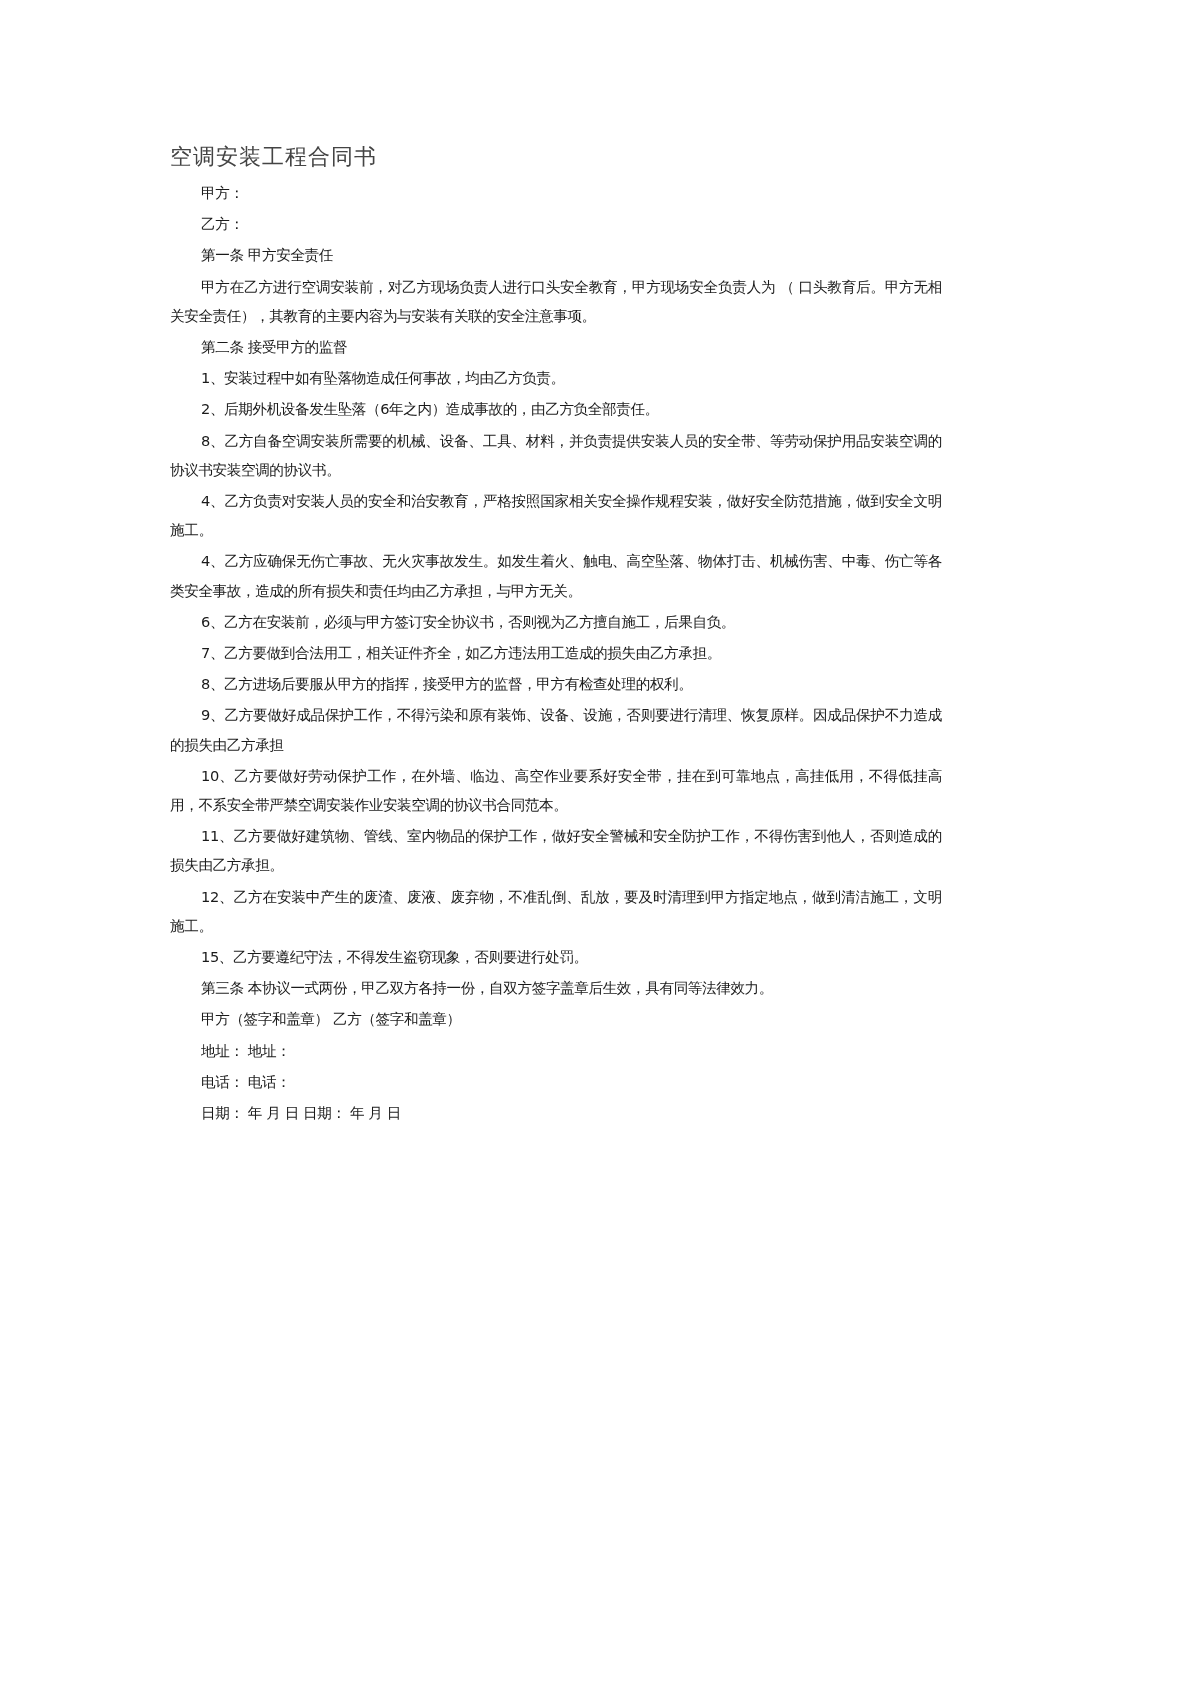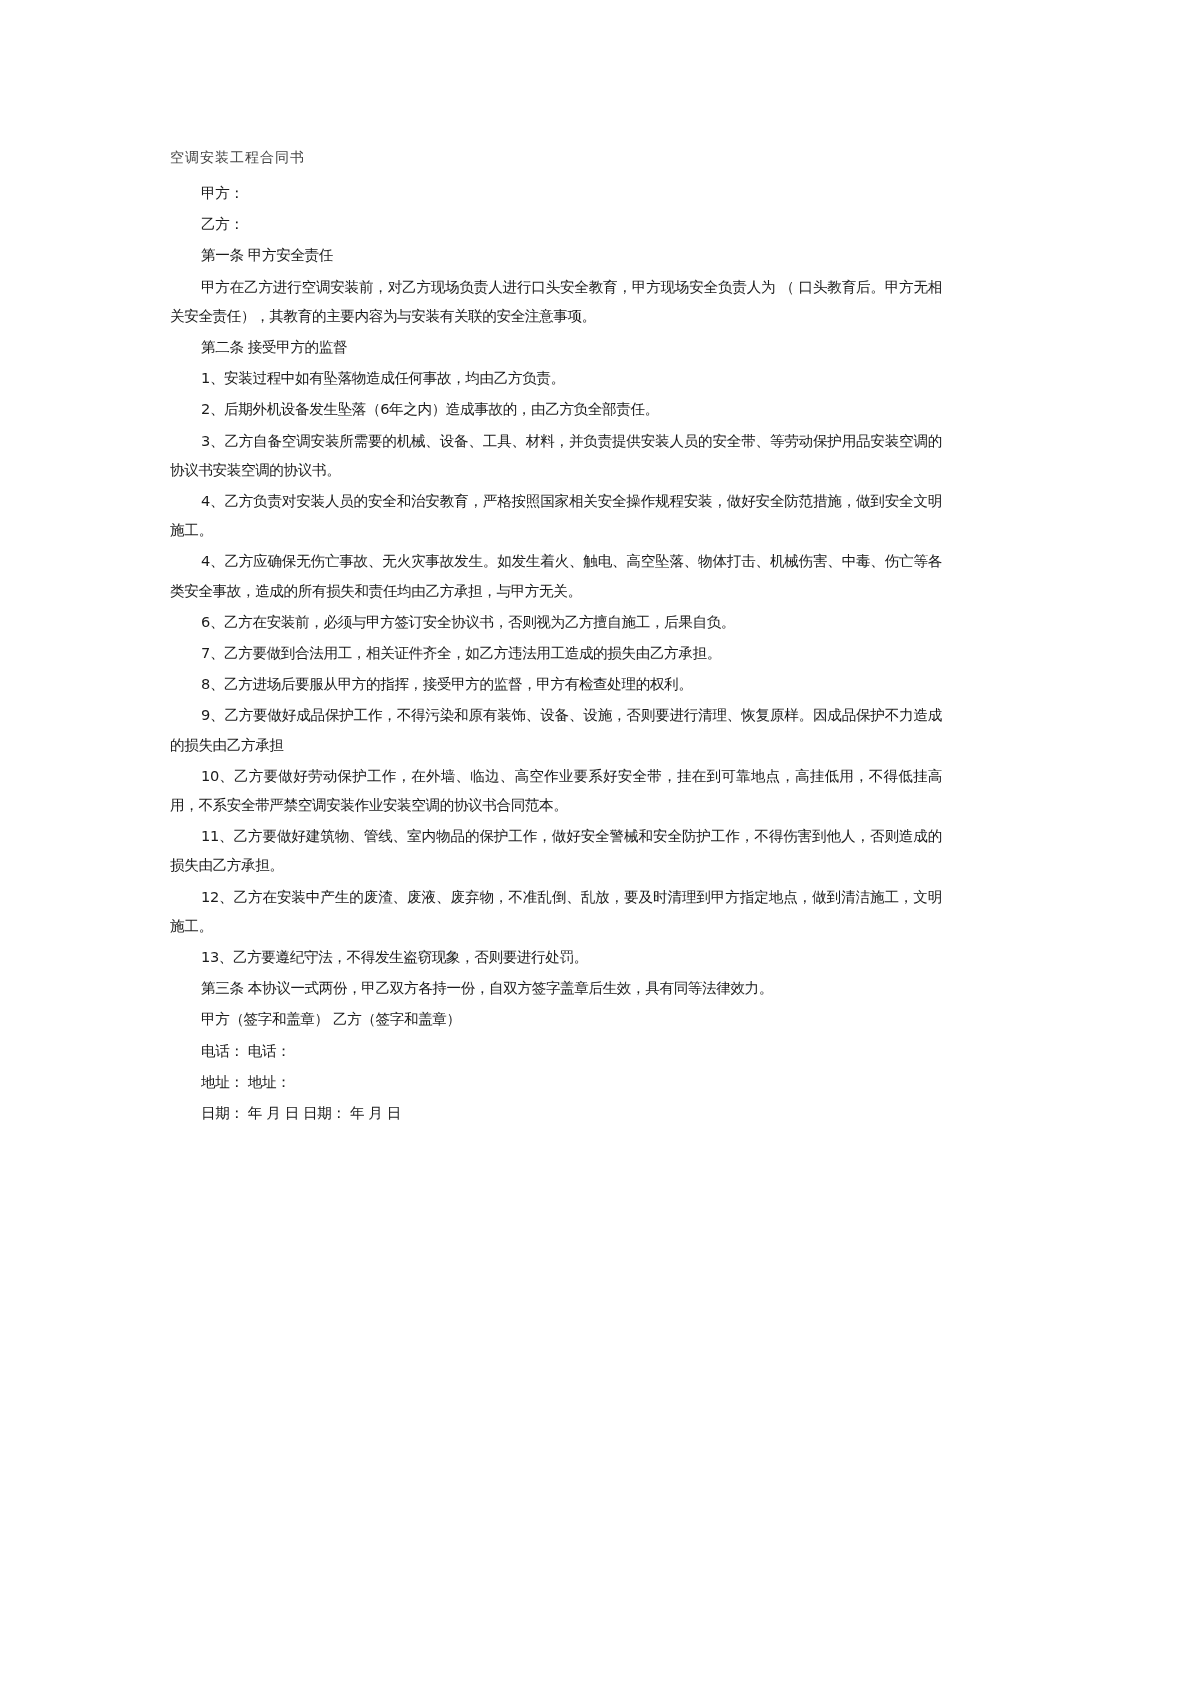--- a/index.html
+++ b/index.html
@@ -3,49 +3,49 @@
 <meta charset="utf-8">
 <style>
   html, body { margin: 0; padding: 0; background: #ffffff; }
   body { width: 1190px; height: 1683px; position: relative; overflow: hidden; }
   .page {
     position: absolute; left: 168px; top: 140px; width: 776px;
     font-family: "DejaVu Sans", sans-serif; color: #1a1a1a;
   }
   .title {
     font-family: "DejaVu Serif", serif;
-    font-size: 14px; font-weight: normal; color: #444444;
+    font-size: 22px; font-weight: normal; color: #444444;
     margin: 0 0 4px 2px; height: 34px; line-height: 34px; letter-spacing: 1px;
   }
   .para {
     font-size: 14.6px; line-height: 29.2px; margin: 2px;
     text-indent: 31px; text-align: justify; letter-spacing: -0.4px;
   }
 </style>
 </head>
 <body>
 
 <div class="page">
   <h1 class="title">空调安装工程合同书</h1>
   <p class="para">甲方：</p>
   <p class="para">乙方：</p>
   <p class="para">第一条 甲方安全责任</p>
   <p class="para">甲方在乙方进行空调安装前，对乙方现场负责人进行口头安全教育，甲方现场安全负责人为 （ 口头教育后。甲方无相关安全责任），其教育的主要内容为与安装有关联的安全注意事项。</p>
   <p class="para">第二条 接受甲方的监督</p>
   <p class="para">1、安装过程中如有坠落物造成任何事故，均由乙方负责。</p>
   <p class="para">2、后期外机设备发生坠落（6年之内）造成事故的，由乙方负全部责任。</p>
-  <p class="para">3、乙方自备空调安装所需要的机械、设备、工具、材料，并负责提供安装人员的安全带、等劳动保护用品安装空调的协议书安装空调的协议书。</p>
+  <p class="para">8、乙方自备空调安装所需要的机械、设备、工具、材料，并负责提供安装人员的安全带、等劳动保护用品安装空调的协议书安装空调的协议书。</p>
   <p class="para">4、乙方负责对安装人员的安全和治安教育，严格按照国家相关安全操作规程安装，做好安全防范措施，做到安全文明施工。</p>
   <p class="para">4、乙方应确保无伤亡事故、无火灾事故发生。如发生着火、触电、高空坠落、物体打击、机械伤害、中毒、伤亡等各类安全事故，造成的所有损失和责任均由乙方承担，与甲方无关。</p>
   <p class="para">6、乙方在安装前，必须与甲方签订安全协议书，否则视为乙方擅自施工，后果自负。</p>
   <p class="para">7、乙方要做到合法用工，相关证件齐全，如乙方违法用工造成的损失由乙方承担。</p>
   <p class="para">8、乙方进场后要服从甲方的指挥，接受甲方的监督，甲方有检查处理的权利。</p>
   <p class="para">9、乙方要做好成品保护工作，不得污染和原有装饰、设备、设施，否则要进行清理、恢复原样。因成品保护不力造成的损失由乙方承担</p>
   <p class="para">10、乙方要做好劳动保护工作，在外墙、临边、高空作业要系好安全带，挂在到可靠地点，高挂低用，不得低挂高用，不系安全带严禁空调安装作业安装空调的协议书合同范本。</p>
   <p class="para">11、乙方要做好建筑物、管线、室内物品的保护工作，做好安全警械和安全防护工作，不得伤害到他人，否则造成的损失由乙方承担。</p>
   <p class="para">12、乙方在安装中产生的废渣、废液、废弃物，不准乱倒、乱放，要及时清理到甲方指定地点，做到清洁施工，文明施工。</p>
-  <p class="para">13、乙方要遵纪守法，不得发生盗窃现象，否则要进行处罚。</p>
+  <p class="para">15、乙方要遵纪守法，不得发生盗窃现象，否则要进行处罚。</p>
   <p class="para">第三条 本协议一式两份，甲乙双方各持一份，自双方签字盖章后生效，具有同等法律效力。</p>
   <p class="para">甲方（签字和盖章） 乙方（签字和盖章）</p>
+  <p class="para">地址： 地址：</p>
   <p class="para">电话： 电话：</p>
-  <p class="para">地址： 地址：</p>
   <p class="para">日期： 年 月 日 日期： 年 月 日</p>
 </div>
 
 </body></html>

